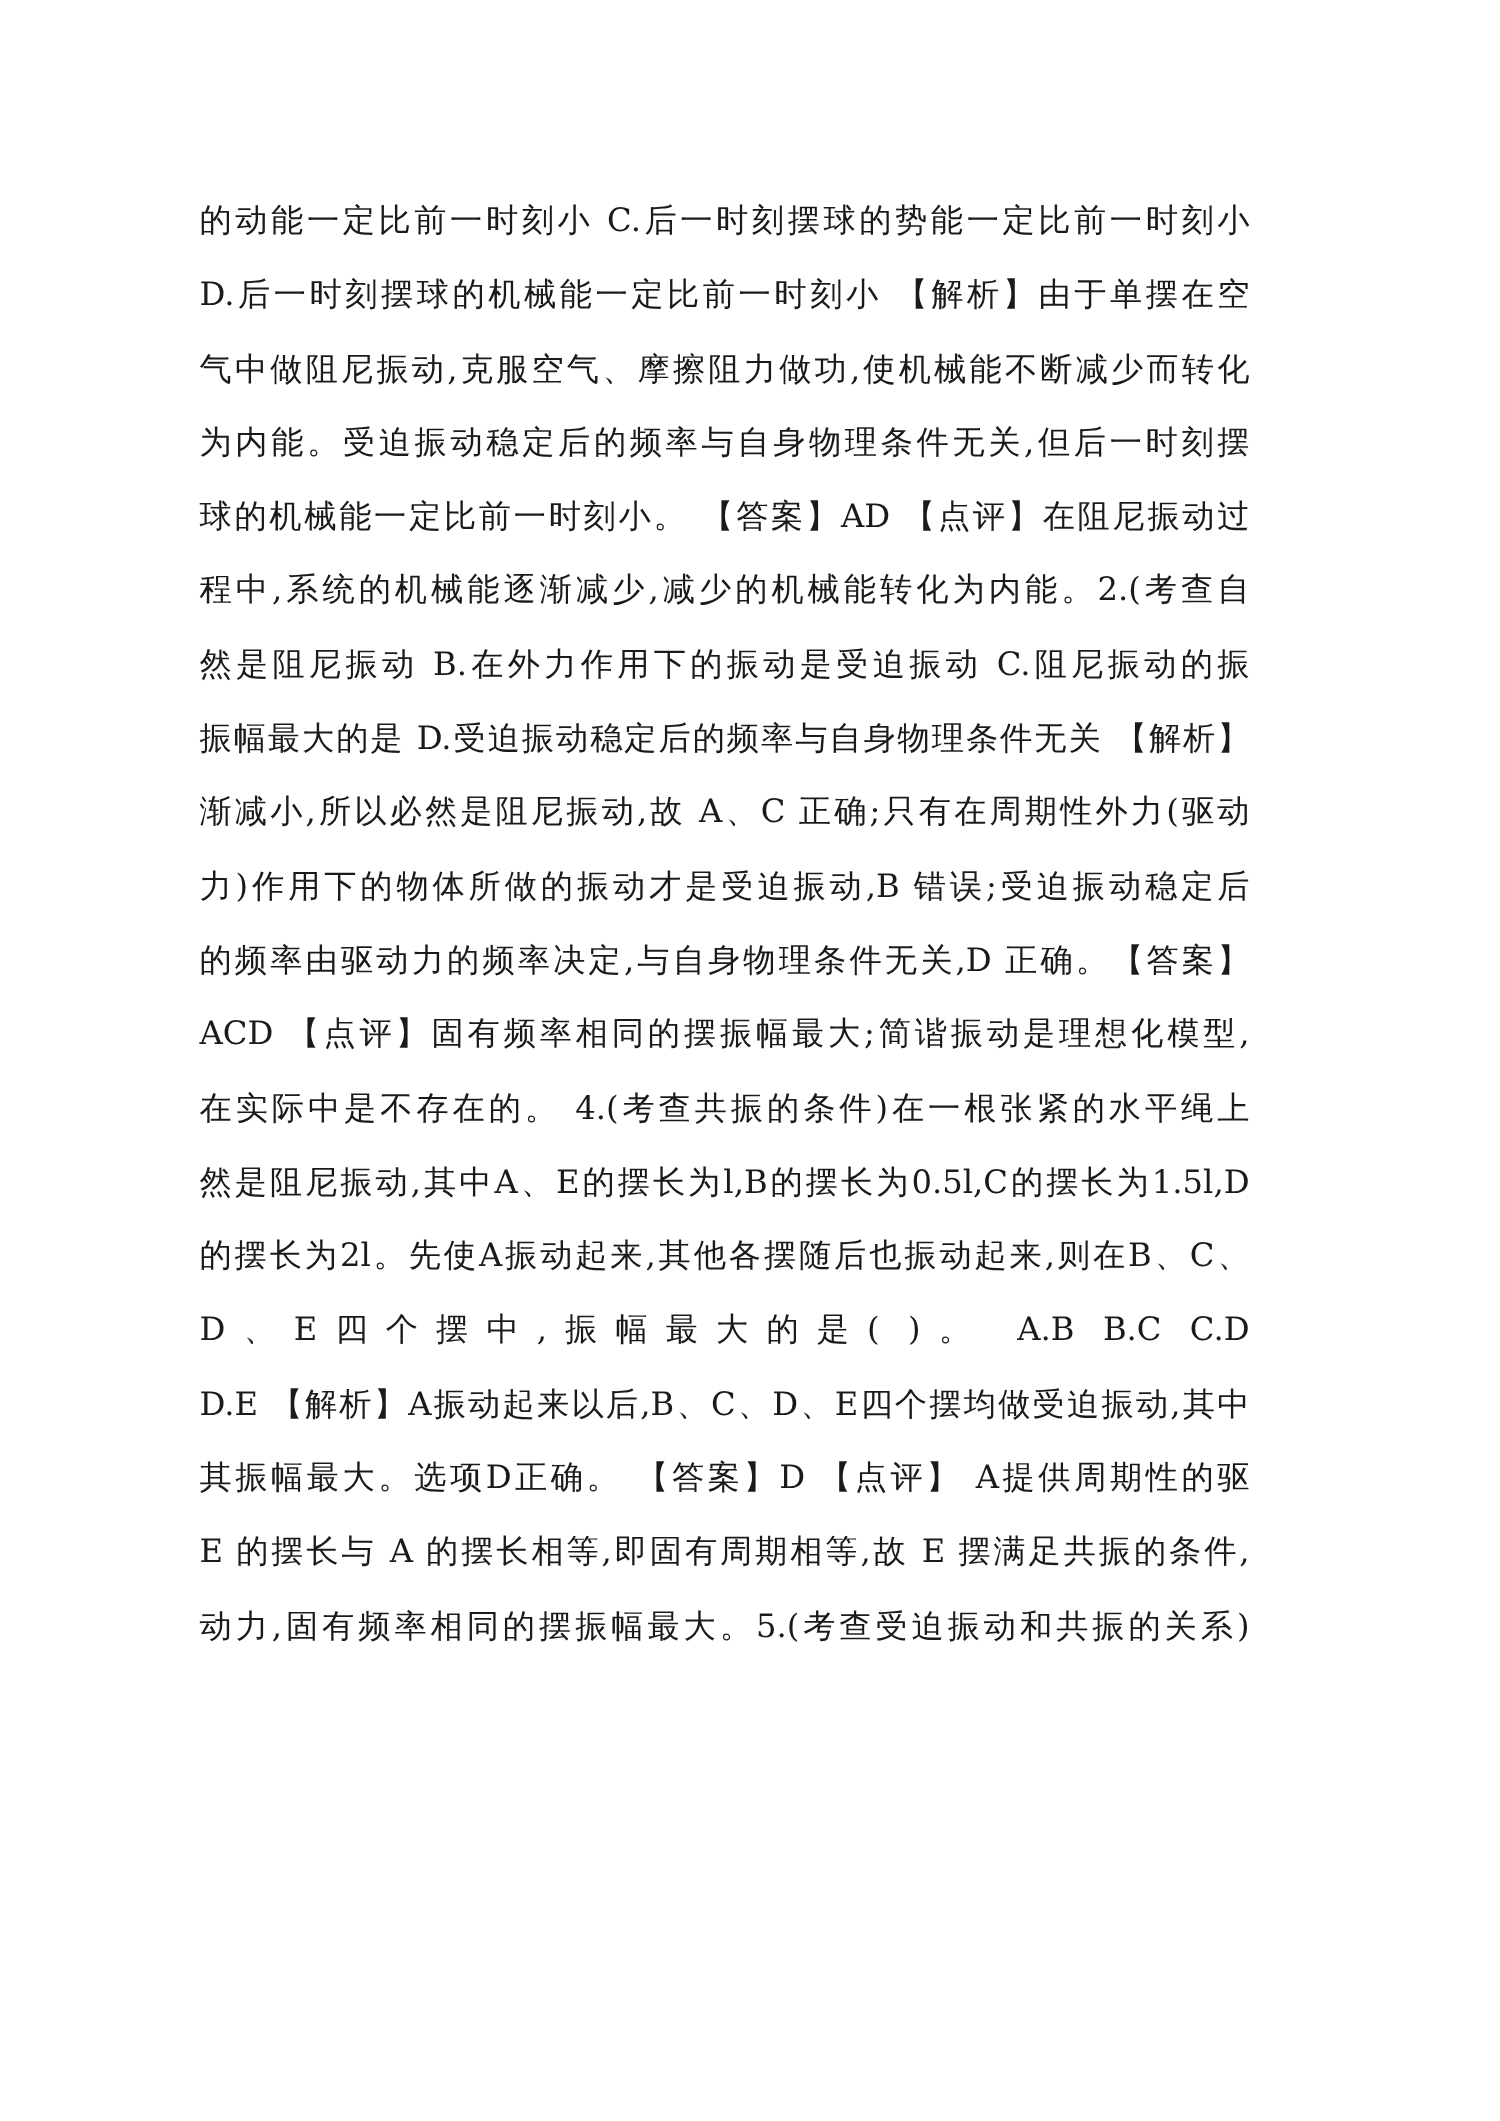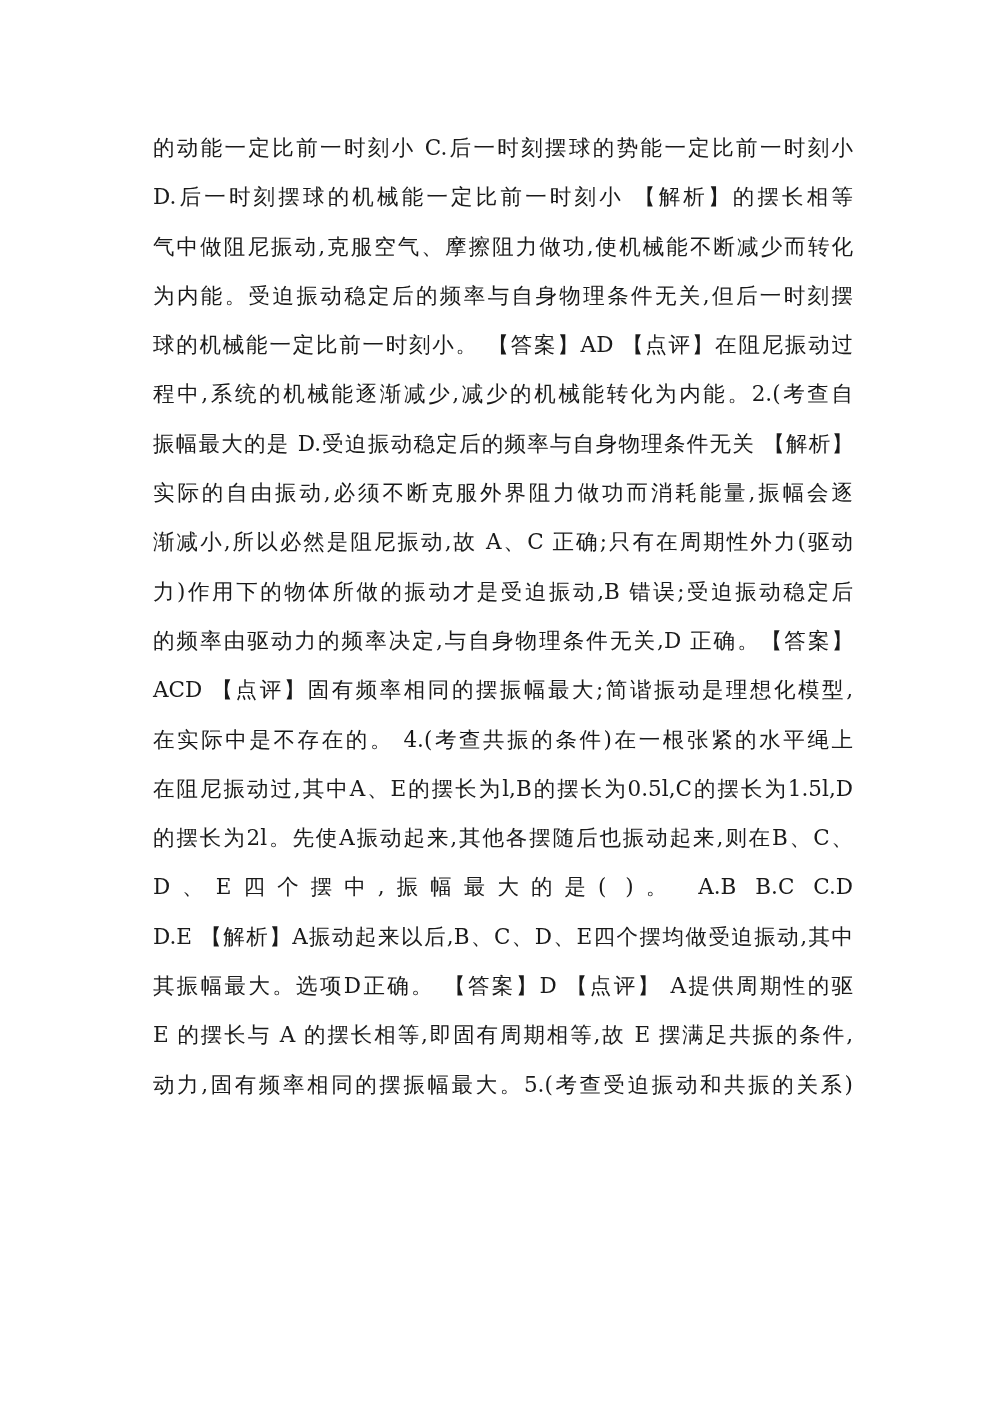--- a/index.html
+++ b/index.html
@@ -10,52 +10,52 @@
     body {
       width: 1000px;
       height: 1414px;
       position: relative;
       overflow: hidden;
       font-family: "DejaVu Serif", "Liberation Serif", serif;
       color: #1a1a1a;
     }
     .page {
       position: absolute;
-      left: 153px;
+      left: 133px;
       top: 126px;
       width: 700px;
     }
     .line {
       display: block;
       height: 49.3px;
       line-height: 44px;
       font-size: 21.5px;
       white-space: nowrap;
       text-align: justify;
       text-align-last: justify;
       letter-spacing: 0;
     }
   </style>
 </head>
 <body>
 
 <div class="page">
   <span class="line">的动能一定比前一时刻小  C.后一时刻摆球的势能一定比前一时刻小</span>
-  <span class="line">D.后一时刻摆球的机械能一定比前一时刻小 【解析】的摆长相等</span>
+  <span class="line">D.后一时刻摆球的机械能一定比前一时刻小 【解析】由于单摆在空</span>
   <span class="line">气中做阻尼振动,克服空气、摩擦阻力做功,使机械能不断减少而转化</span>
   <span class="line">为内能。受迫振动稳定后的频率与自身物理条件无关,但后一时刻摆</span>
   <span class="line">球的机械能一定比前一时刻小。 【答案】AD 【点评】在阻尼振动过</span>
   <span class="line">程中,系统的机械能逐渐减少,减少的机械能转化为内能。2.(考查自</span>
+  <span class="line">然是阻尼振动  B.在外力作用下的振动是受迫振动  C.阻尼振动的振</span>
   <span class="line">振幅最大的是  D.受迫振动稳定后的频率与自身物理条件无关 【解析】</span>
-  <span class="line">实际的自由振动,必须不断克服外界阻力做功而消耗能量,振幅会逐</span>
   <span class="line">渐减小,所以必然是阻尼振动,故 A、C 正确;只有在周期性外力(驱动</span>
   <span class="line">力)作用下的物体所做的振动才是受迫振动,B 错误;受迫振动稳定后</span>
   <span class="line">的频率由驱动力的频率决定,与自身物理条件无关,D 正确。【答案】</span>
   <span class="line">ACD 【点评】固有频率相同的摆振幅最大;简谐振动是理想化模型,</span>
   <span class="line">在实际中是不存在的。 4.(考查共振的条件)在一根张紧的水平绳上</span>
-  <span class="line">在阻尼振动过,其中A、E的摆长为l,B的摆长为0.5l,C的摆长为1.5l,D</span>
+  <span class="line">然是阻尼振动,其中A、E的摆长为l,B的摆长为0.5l,C的摆长为1.5l,D</span>
   <span class="line">的摆长为2l。先使A振动起来,其他各摆随后也振动起来,则在B、C、</span>
   <span class="line">D、E四个摆中,振幅最大的是(    )。 A.B          B.C          C.D</span>
   <span class="line">D.E 【解析】A振动起来以后,B、C、D、E四个摆均做受迫振动,其中</span>
   <span class="line">其振幅最大。选项D正确。 【答案】D 【点评】 A提供周期性的驱</span>
   <span class="line">E 的摆长与 A 的摆长相等,即固有周期相等,故 E 摆满足共振的条件,</span>
   <span class="line">动力,固有频率相同的摆振幅最大。5.(考查受迫振动和共振的关系)</span>
 </div>
 
 </body></html>

